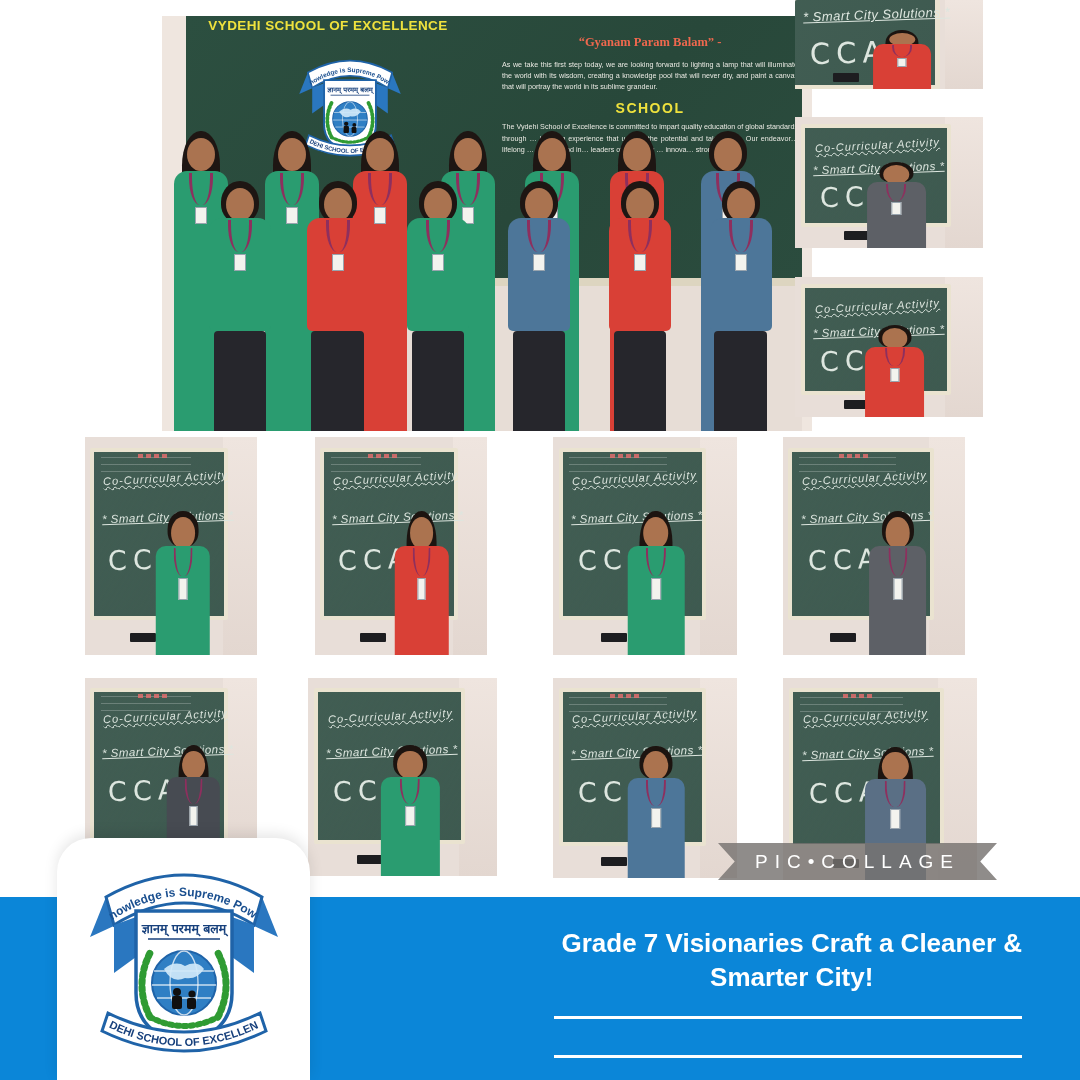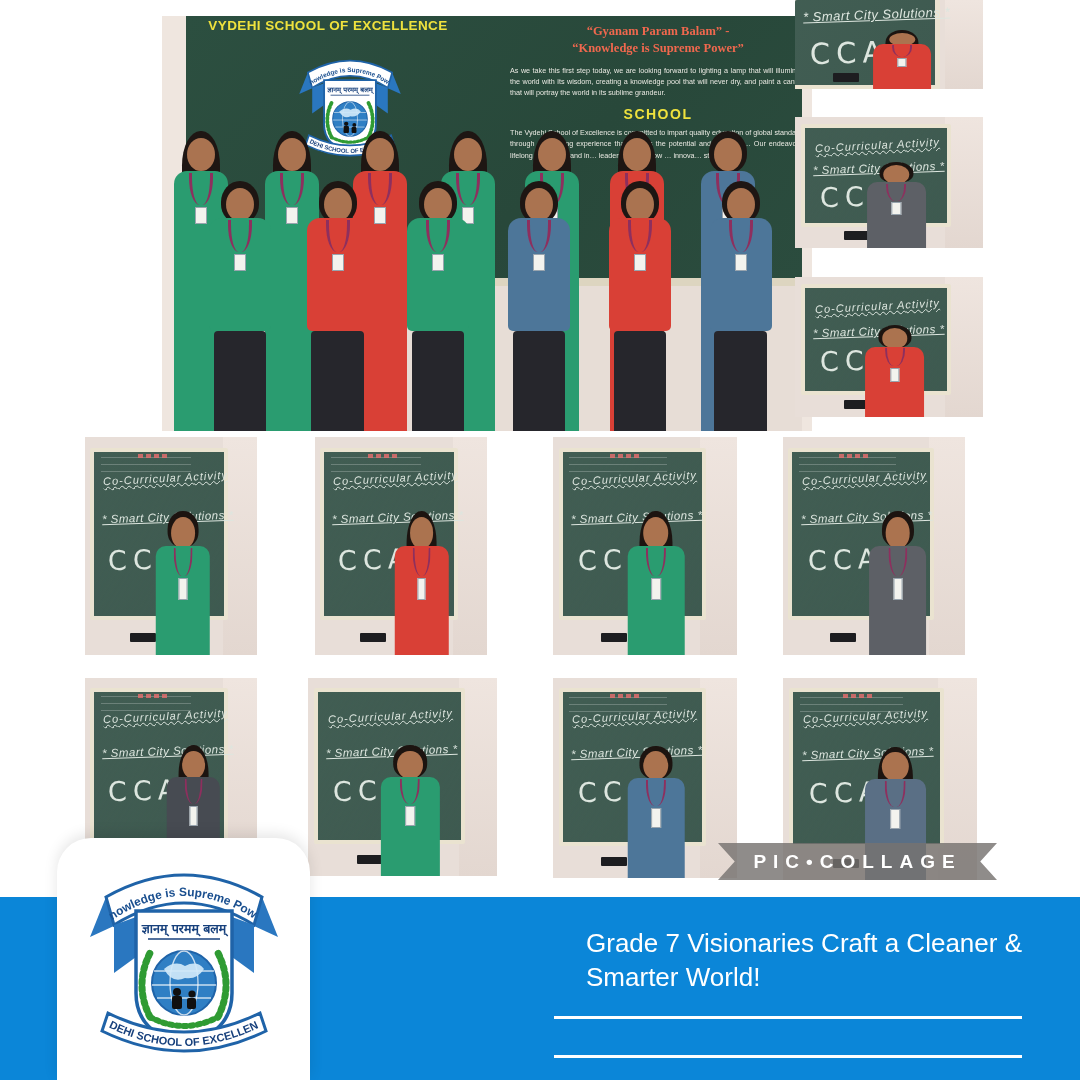--- a/index.html
+++ b/index.html
@@ -10,21 +10,21 @@
   
   #main-photo{position:absolute;left:122px;top:0;width:650px;height:415px;background:#e7ddd6;overflow:hidden;}
   #main-wall-left{position:absolute;left:0;top:0;width:24px;height:100%;background:#efe6df;}
   #main-board{position:absolute;left:24px;top:0;width:616px;height:262px;
               background:linear-gradient(135deg,#2c4f40 0%,#28483a 60%,#2b4c3e 100%);}
   #main-board-frame{position:absolute;left:24px;top:262px;width:616px;height:8px;background:#ddd5c0;}
   #main-wall-right{position:absolute;right:0;top:0;width:10px;height:100%;background:#efe6df;}
   .board-title{position:absolute;left:46px;top:2px;width:240px;text-align:center;
                color:#efe23d;font-weight:bold;font-size:13.5px;letter-spacing:.4px;}
   #board-crest{position:absolute;left:134px;top:28px;width:108px;height:124px;}
-  .board-right{position:absolute;left:340px;top:7px;width:296px;text-align:center;color:#e9e9e2;margin-left:8px;}
+  .board-right{position:absolute;left:340px;top:18px;width:296px;text-align:center;color:#e9e9e2;}
   .board-quote{font-family:"Liberation Serif", serif;font-weight:bold;font-size:12.5px;
                line-height:1.35;color:#f0684e;}
   .board-intro{margin-top:8px;font-size:7.2px;line-height:1.55;text-align:justify;color:#e9e9e2;}
   .board-vision-h{margin-top:8px;font-size:14px;font-weight:bold;letter-spacing:1.5px;color:#efe23d;}
   .board-vision-p{margin-top:5px;font-size:7.2px;line-height:1.55;text-align:justify;color:#e9e9e2;}
   #group-students{position:absolute;left:0;top:0;width:100%;height:100%;}
   .gfig{position:absolute;bottom:0;transform:translateX(-50%);}
   .gfig.row-back{width:54px;height:300px;z-index:1;}
   .gfig.row-front{width:62px;height:250px;z-index:2;}
   .g-hair{position:absolute;top:0;left:50%;transform:translateX(-50%);width:38px;height:42px;
@@ -87,26 +87,26 @@
   .st-lan{position:absolute;top:2%;left:50%;transform:translateX(-50%);width:34%;height:26%;
           border-left:2px solid #8e2f5e;border-right:2px solid #8e2f5e;
           border-radius:0 0 45% 45% / 0 0 85% 85%;}
   .st-card{position:absolute;top:30%;left:50%;transform:translateX(-50%);width:16%;height:20%;
            background:#f3f3ee;border:1px solid #98a4ae;}
 
   
   #watermark{position:absolute;left:718px;top:843px;width:279px;height:37px;z-index:6;
      background:rgba(118,115,112,.82);display:flex;align-items:center;justify-content:center;
      clip-path:polygon(0 0,100% 0,94% 50%,100% 100%,0 100%,6% 50%);}
-  #watermark span{color:#fff;font-weight:bold;font-size:19px;letter-spacing:7px;}
+  #watermark span{color:#fff;font-weight:normal;font-size:19px;letter-spacing:7px;}
 
   
   #blue-band{position:absolute;left:0;top:897px;width:1080px;height:183px;background:#0b86d8;z-index:2;}
-  .band-heading{position:absolute;right:58px;top:30px;text-align:left;color:#fff;
-                font-weight:normal;font-size:26px;line-height:1.3;}
+  .band-heading{position:absolute;right:58px;top:30px;text-align:center;color:#fff;
+                font-weight:bold;font-size:26px;line-height:1.3;}
   .band-rule{position:absolute;right:58px;width:468px;border-top:3px solid #fff;}
   #band-rule-1{top:119px;} #band-rule-2{top:158px;}
   .band-footer{position:absolute;right:58px;top:126px;color:#fff;font-weight:bold;font-size:19.5px;}
 
   
   #logo-card{position:absolute;left:57px;top:838px;width:253px;height:242px;background:#ffffff;
              border-radius:34px 34px 0 0;z-index:7;box-shadow:0 -4px 14px rgba(0,0,0,.10);
              display:flex;align-items:center;justify-content:center;}
   #logo-card svg{width:212px;height:228px;}
 </style>
@@ -157,21 +157,20 @@
     <div id="main-board"></div>
     <div id="main-board-frame"></div>
     <div id="main-wall-right"></div>
     <div class="board-title">VYDEHI SCHOOL OF EXCELLENCE</div>
     <svg id="board-crest">
         <use href="#emblem"></use>
       </svg>
     <div class="board-right">
       <div class="board-quote">
         <div>“Gyanam Param Balam” -</div>
-        <div>“Knowledge is Supreme Power”</div>
       </div>
       <div class="board-intro">As we take this first step today, we are looking forward to lighting a lamp that will illuminate the world with its wisdom, creating a knowledge pool that will never dry, and paint a canvas that will portray the world in its sublime grandeur.</div>
       <div class="board-vision-h">SCHOOL</div>
       <div class="board-vision-p">The Vydehi School of Excellence is committed to impart quality education of global standards through … learning experience that unfolds the potential and talent of … Our endeavor… lifelong … citizens and in… leaders of tomorrow … innova… strong se…</div>
     </div>
     <div id="group-students">
         <div class="gfig row-back hair-long" style="left: 6%; --shirt: #2a9c70;">
           <div class="g-hair"></div>
           <div class="g-head"></div>
           <div class="g-torso">
@@ -491,21 +490,21 @@
   </figure>
     </div>
 
   <div id="watermark">
     <span>PIC•COLLAGE</span>
   </div>
 
   <div id="blue-band">
     <div class="band-heading">
       <div>Grade 7 Visionaries Craft a Cleaner  &amp;</div>
-      <div>Smarter World!</div>
+      <div>Smarter City!</div>
     </div>
     <div class="band-rule" id="band-rule-1"></div>
     <div class="band-rule" id="band-rule-2"></div>
   </div>
 
   <div id="logo-card">
     <svg>
         <use href="#emblem"></use>
       </svg>
   </div>

